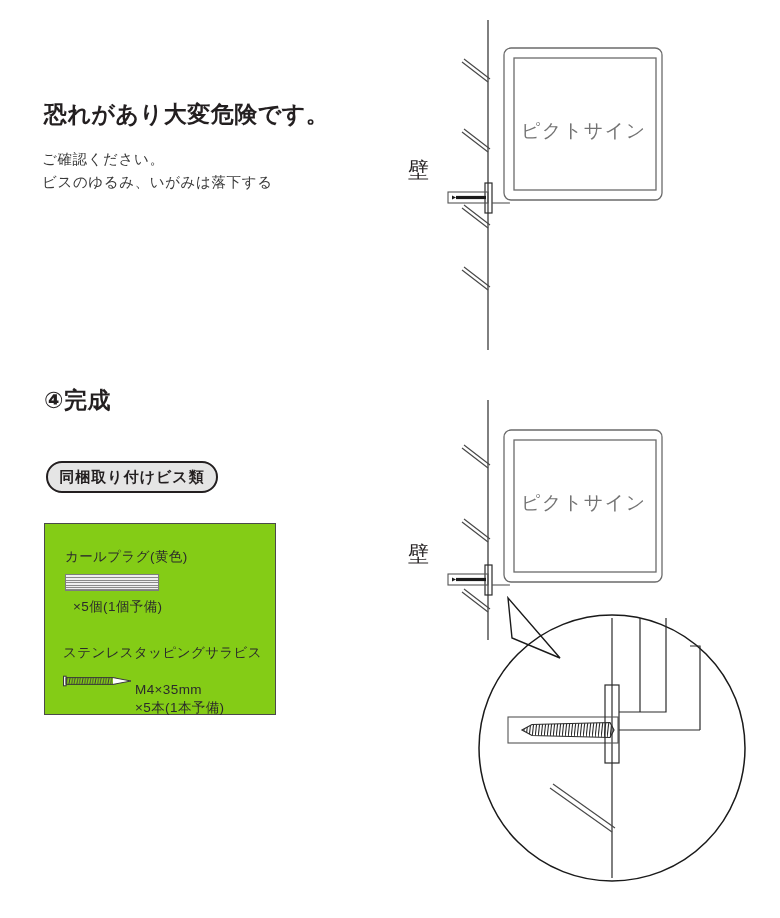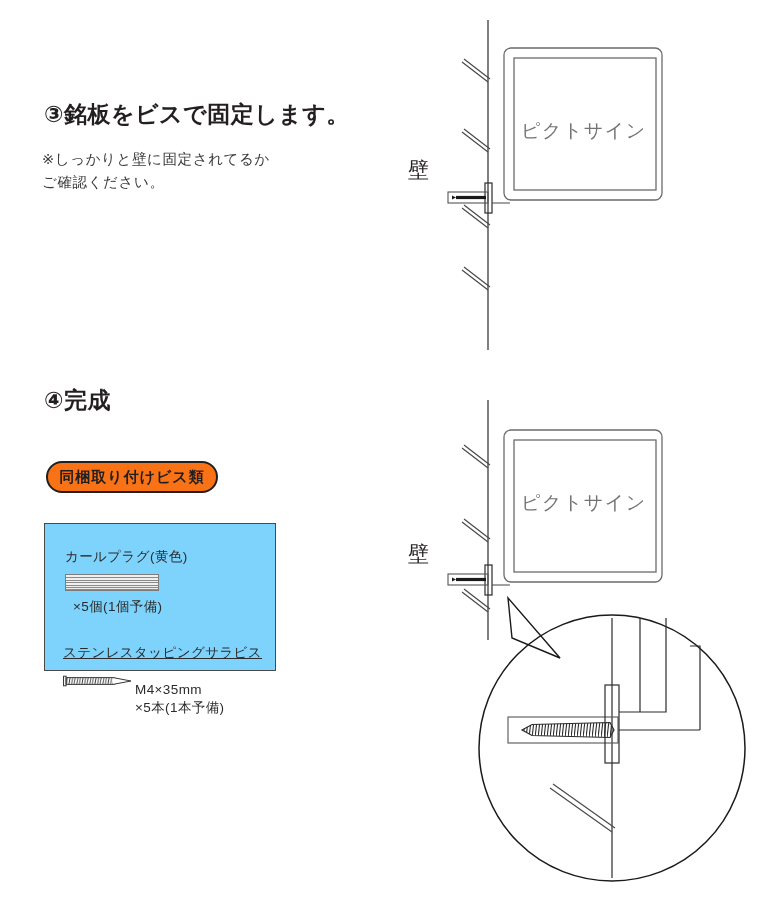--- a/index.html
+++ b/index.html
@@ -55,44 +55,44 @@
     height: 32px;
     border: 2.2px solid #231f20;
     border-radius: 17px;
     display: flex;
     align-items: center;
     justify-content: center;
     font-size: 15px;
     font-weight: bold;
     letter-spacing: 1px;
     box-sizing: border-box;
-    background: #f97316;
+    background: #e5e5e5;
   }
 
   
   .parts-box {
     position: absolute;
     left: 44px;
     top: 523px;
     width: 232px;
-    height: 148px;
+    height: 192px;
     border: 1.3px solid #4a4a4a;
     box-sizing: border-box;
-    background: #7dd3fc;
+    background: #84cc16;
   }
   .part-title {
     position: absolute;
     font-size: 13.5px;
     color: #2b2b2b;
     letter-spacing: 0.4px;
     white-space: nowrap;
   }
   #plug-title { left: 20px; top: 24px; }
   #plug-qty   { left: 28px; top: 74px; }
-  #screw-title{ left: 18px; top: 120px; text-decoration: underline; }
+  #screw-title{ left: 18px; top: 120px; }
   #screw-spec { left: 90px; top: 157px; line-height: 18px; }
   .spec-line { display: block; }
 
   
   .plug-graphic {
     position: absolute;
     left: 20px;
     top: 50px;
     width: 94px;
     height: 17px;
@@ -149,25 +149,25 @@
   .ln-frame { fill: none; stroke: #6b6b6b; stroke-width: 1.3; }
   .ln-circle { fill: none; stroke: #1a1a1a; stroke-width: 1.5; }
   .ln-lead { fill: none; stroke: #1a1a1a; stroke-width: 1.4; }
   .hatch { fill: none; stroke: #4a4a4a; stroke-width: 1.2; }
 </style>
 </head>
 <body>
 
 <div class="page">
 
-  <div class="step-heading" id="step3-heading">③銘板をビスで固定します。</div>
+  <div class="step-heading" id="step3-heading">恐れがあり大変危険です。</div>
 
   <div class="note-block">
-    <span class="note-line">※しっかりと壁に固定されてるか</span>
     <span class="note-line">ご確認ください。</span>
+    <span class="note-line">ビスのゆるみ、いがみは落下する</span>
   </div>
 
   <div class="step-heading" id="step4-heading">④完成</div>
 
   <div class="pill">同梱取り付けビス類</div>
 
   <div class="parts-box">
 
     <div class="part-title" id="plug-title">カールプラグ(黄色)</div>
 

